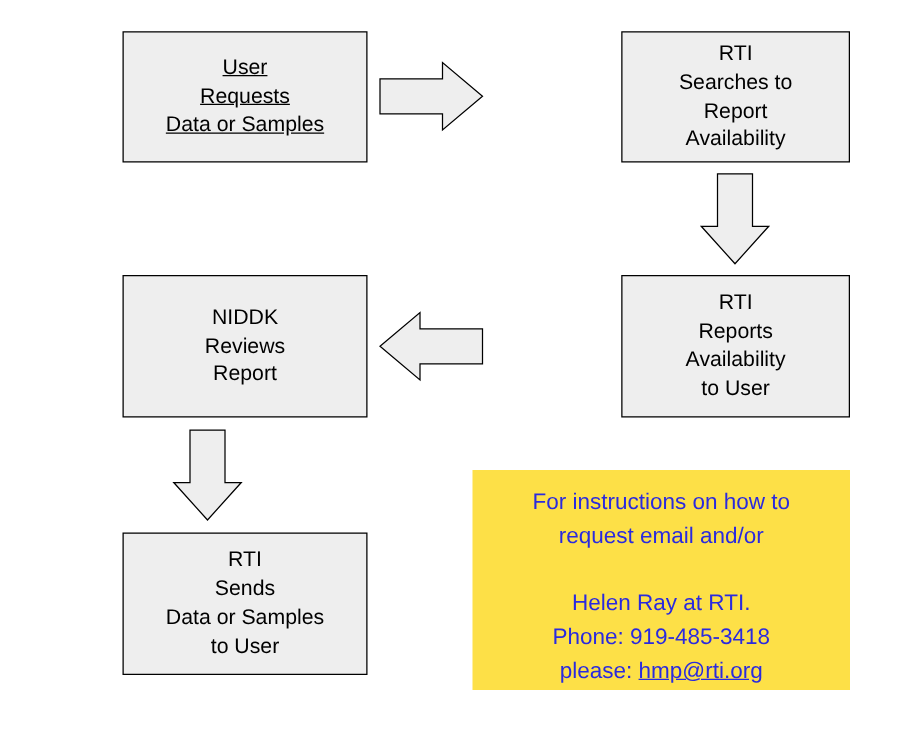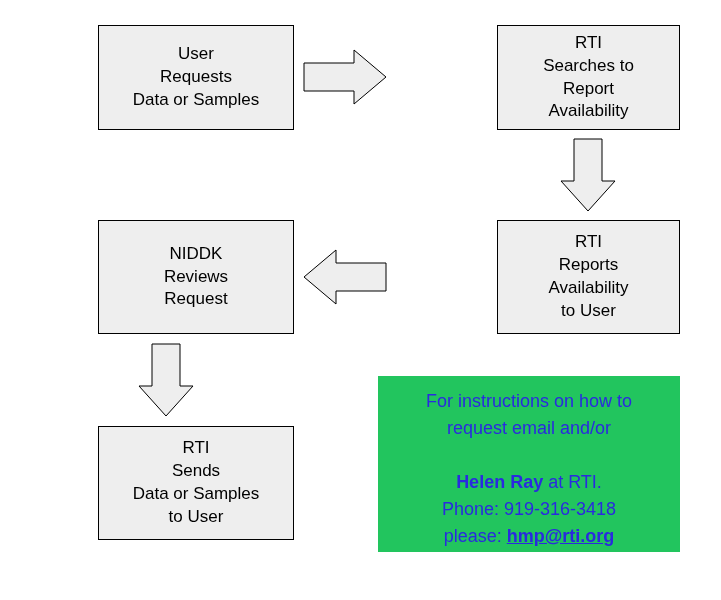--- a/index.html
+++ b/index.html
@@ -24,41 +24,40 @@
     color: #000;
     white-space: pre-line;
     padding: 4px;
     box-sizing: border-box;
   }
   .arrow {
     position: absolute;
   }
   .info-box {
     position: absolute;
-    background: #22c55e;
+    background: #fde047;
     font-size: 18px;
     line-height: 1.5;
     text-align: center;
     color: #2a2adf;
     padding: 12px 8px;
     box-sizing: border-box;
   }
   .info-box .contact-name {
-    font-weight: bold;
+    font-weight: normal;
   }
   .info-box a {
     color: #2a2adf;
     text-decoration: underline;
-    font-weight: bold;
   }
 </style>
 </head>
 <body>
 
-<div class="box" style="left:98px; top:25px; width:196px; height:105px;">User
+<div class="box" style="left:98px; top:25px; width:196px; height:105px;text-decoration:underline;">User
 Requests
 Data or Samples</div>
 
 <div class="box" style="left:497px; top:25px; width:183px; height:105px;">RTI
 Searches to
 Report
 Availability</div>
 
 <svg class="arrow" style="left:300px; top:46px;" width="90" height="62">
   <polygon points="4,17 54,17 54,4 86,31 54,58 54,45 4,45" fill="#eeeeee" stroke="#000" stroke-width="1"></polygon>
@@ -68,35 +67,35 @@
   <polygon points="17,4 45,4 45,46 58,46 31,76 4,46 17,46" fill="#eeeeee" stroke="#000" stroke-width="1"></polygon>
 </svg>
 
 <div class="box" style="left:497px; top:220px; width:183px; height:114px;">RTI
 Reports
 Availability
 to User</div>
 
 <div class="box" style="left:98px; top:220px; width:196px; height:114px;">NIDDK
 Reviews
-Request</div>
+Report</div>
 
 <svg class="arrow" style="left:300px; top:246px;" width="90" height="62">
   <polygon points="86,17 36,17 36,4 4,31 36,58 36,45 86,45" fill="#eeeeee" stroke="#000" stroke-width="1"></polygon>
 </svg>
 
 <svg class="arrow" style="left:135px; top:340px;" width="62" height="80">
   <polygon points="17,4 45,4 45,46 58,46 31,76 4,46 17,46" fill="#eeeeee" stroke="#000" stroke-width="1"></polygon>
 </svg>
 
 <div class="box" style="left:98px; top:426px; width:196px; height:114px;">RTI
 Sends
 Data or Samples
 to User</div>
 
 <div class="info-box" style="left:378px; top:376px; width:302px; height:176px;">
   <span>For instructions on how to</span><br>
   <span>request email and/or</span><br>
   <br>
   <span class="contact-name">Helen Ray</span><span> at RTI.</span><br>
-  <span>Phone:  919-316-3418</span><br>
+  <span>Phone:  919-485-3418</span><br>
   <span>please:  </span><a href="#">hmp@rti.org</a>
 </div>
 
 </body></html>

